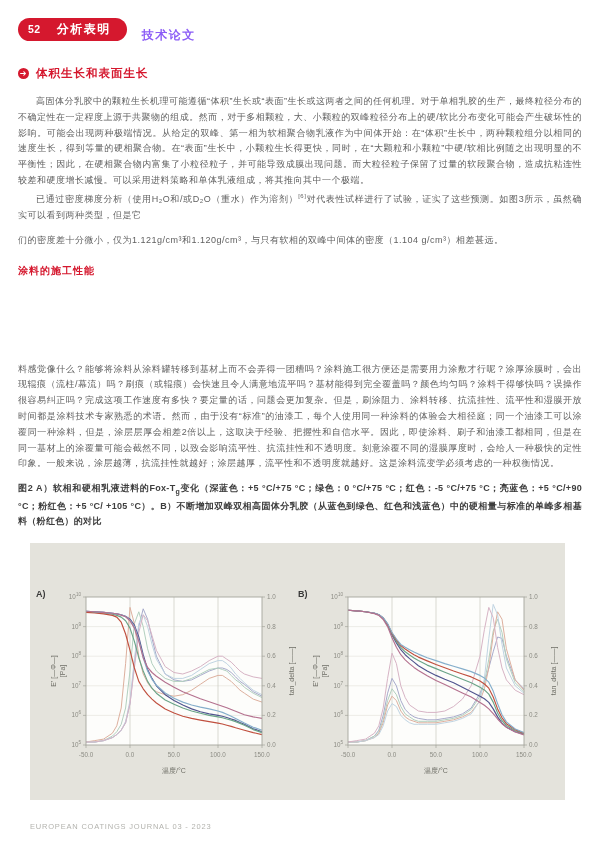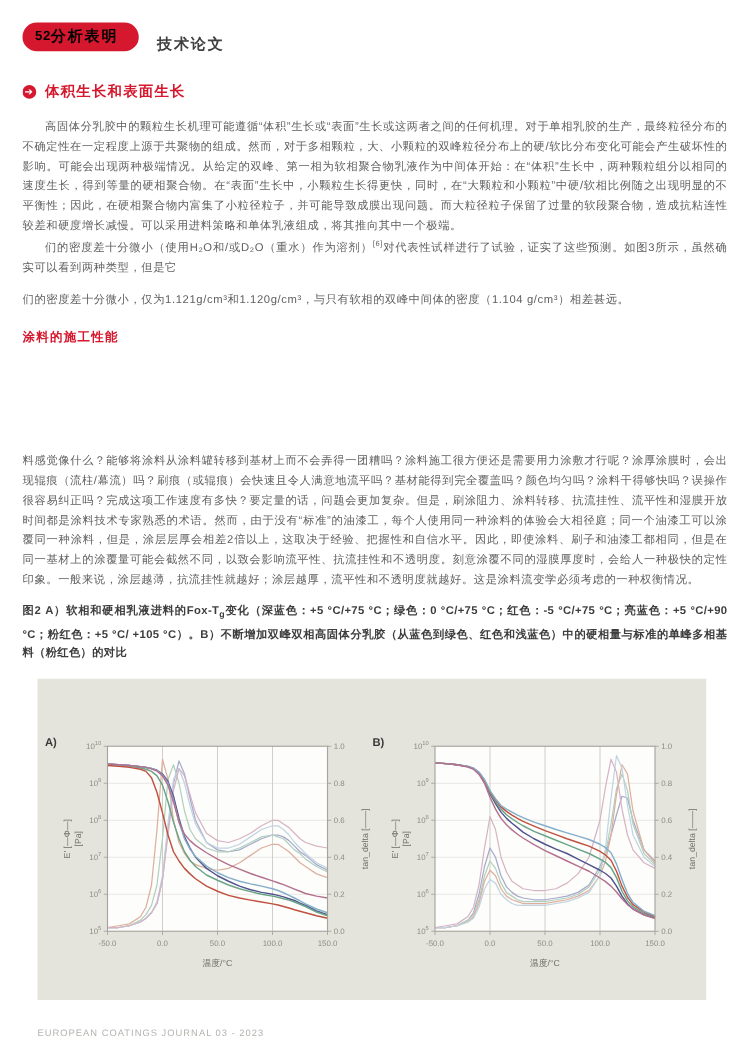--- a/index.html
+++ b/index.html
@@ -1,24 +1,24 @@
 <!DOCTYPE html>
 <html><head>
 <meta charset="utf-8">
 <style>
   html,body{margin:0;padding:0;background:#fff;}
   .page{position:relative;width:600px;height:849px;background:#fff;overflow:hidden;
         font-family:"Liberation Sans","DejaVu Sans",sans-serif;}
   
   .hdr{position:absolute;top:17px;left:0;height:24px;display:flex;align-items:center;}
-  .pill{display:flex;align-items:center;gap:0;background:#d5182e;color:#000000;
+  .pill{display:flex;align-items:center;gap:16px;background:#d5182e;color:#ffffff;
         height:23px;border-radius:12px;margin-left:18px;padding:0 16px 0 10px;}
   .pill .num{font-size:10.5px;font-weight:bold;letter-spacing:.5px;}
   .pill .ttl{font-size:12px;font-weight:bold;letter-spacing:1.5px;}
-  .hdr .tag{color:#404040;font-size:12px;font-weight:bold;letter-spacing:1.5px;margin-left:15px;margin-top:13px;}
+  .hdr .tag{color:#8b5cf6;font-size:12px;font-weight:bold;letter-spacing:1.5px;margin-left:15px;margin-top:13px;}
   
   .cols{position:absolute;top:60px;left:18px;width:564px;height:420px;display:flex;gap:10px;overflow:hidden;flex-direction:column;}
   .col{flex:1 1 0;min-width:0;}
   .col p{margin:0;font-size:9px;line-height:15.8px;letter-spacing:.5px;color:#5f5f5f;
          text-align:justify;text-justify:inter-ideograph;}
   .col p.indent{text-indent:2em;}
   h2.sec{display:flex;align-items:center;gap:7px;margin:6px 0 13px 0;color:#d5182e;
          font-size:11.5px;font-weight:bold;letter-spacing:1px;}
   h2.sec2{margin:15px 0 13px 0;color:#d5182e;font-size:10px;font-weight:bold;letter-spacing:1px;}
   .bullet{flex:0 0 auto;width:11px;height:11px;border-radius:50%;background:#d5182e;color:#fff;
@@ -53,21 +53,21 @@
     <span class="tag">技术论文</span>
   </div>
 
   <div class="cols">
     <div class="col">
       <h2 class="sec">
         <span class="bullet"></span>
         <span>体积生长和表面生长</span>
       </h2>
       <p class="indent">高固体分乳胶中的颗粒生长机理可能遵循“体积”生长或“表面”生长或这两者之间的任何机理。对于单相乳胶的生产，最终粒径分布的不确定性在一定程度上源于共聚物的组成。然而，对于多相颗粒，大、小颗粒的双峰粒径分布上的硬/软比分布变化可能会产生破坏性的影响。可能会出现两种极端情况。从给定的双峰、第一相为软相聚合物乳液作为中间体开始：在“体积”生长中，两种颗粒组分以相同的速度生长，得到等量的硬相聚合物。在“表面”生长中，小颗粒生长得更快，同时，在“大颗粒和小颗粒”中硬/软相比例随之出现明显的不平衡性；因此，在硬相聚合物内富集了小粒径粒子，并可能导致成膜出现问题。而大粒径粒子保留了过量的软段聚合物，造成抗粘连性较差和硬度增长减慢。可以采用进料策略和单体乳液组成，将其推向其中一个极端。</p>
-      <p class="indent"><span>们的密度差十分微小（使用H₂O和/或D₂O（重水）作为溶剂）</span><sup>[6]</sup><span>对代表性试样进行了试验，证实了这些预测。如图3所示，虽然确实可以看到两种类型，但是它</span></p>
+      <p class="indent"><span>已通过密度梯度分析（使用H₂O和/或D₂O（重水）作为溶剂）</span><sup>[6]</sup><span>对代表性试样进行了试验，证实了这些预测。如图3所示，虽然确实可以看到两种类型，但是它</span></p>
     </div>
     <div class="col">
       <p>们的密度差十分微小，仅为1.121g/cm³和1.120g/cm³，与只有软相的双峰中间体的密度（1.104 g/cm³）相差甚远。</p>
       <h2 class="sec2">涂料的施工性能</h2>
     </div>
     <div class="col">
       <p>料感觉像什么？能够将涂料从涂料罐转移到基材上而不会弄得一团糟吗？涂料施工很方便还是需要用力涂敷才行呢？涂厚涂膜时，会出现辊痕（流柱/幕流）吗？刷痕（或辊痕）会快速且令人满意地流平吗？基材能得到完全覆盖吗？颜色均匀吗？涂料干得够快吗？误操作很容易纠正吗？完成这项工作速度有多快？要定量的话，问题会更加复杂。但是，刷涂阻力、涂料转移、抗流挂性、流平性和湿膜开放时间都是涂料技术专家熟悉的术语。然而，由于没有“标准”的油漆工，每个人使用同一种涂料的体验会大相径庭；同一个油漆工可以涂覆同一种涂料，但是，涂层层厚会相差2倍以上，这取决于经验、把握性和自信水平。因此，即使涂料、刷子和油漆工都相同，但是在同一基材上的涂覆量可能会截然不同，以致会影响流平性、抗流挂性和不透明度。刻意涂覆不同的湿膜厚度时，会给人一种极快的定性印象。一般来说，涂层越薄，抗流挂性就越好；涂层越厚，流平性和不透明度就越好。这是涂料流变学必须考虑的一种权衡情况。</p>
     </div>
   </div>
 

